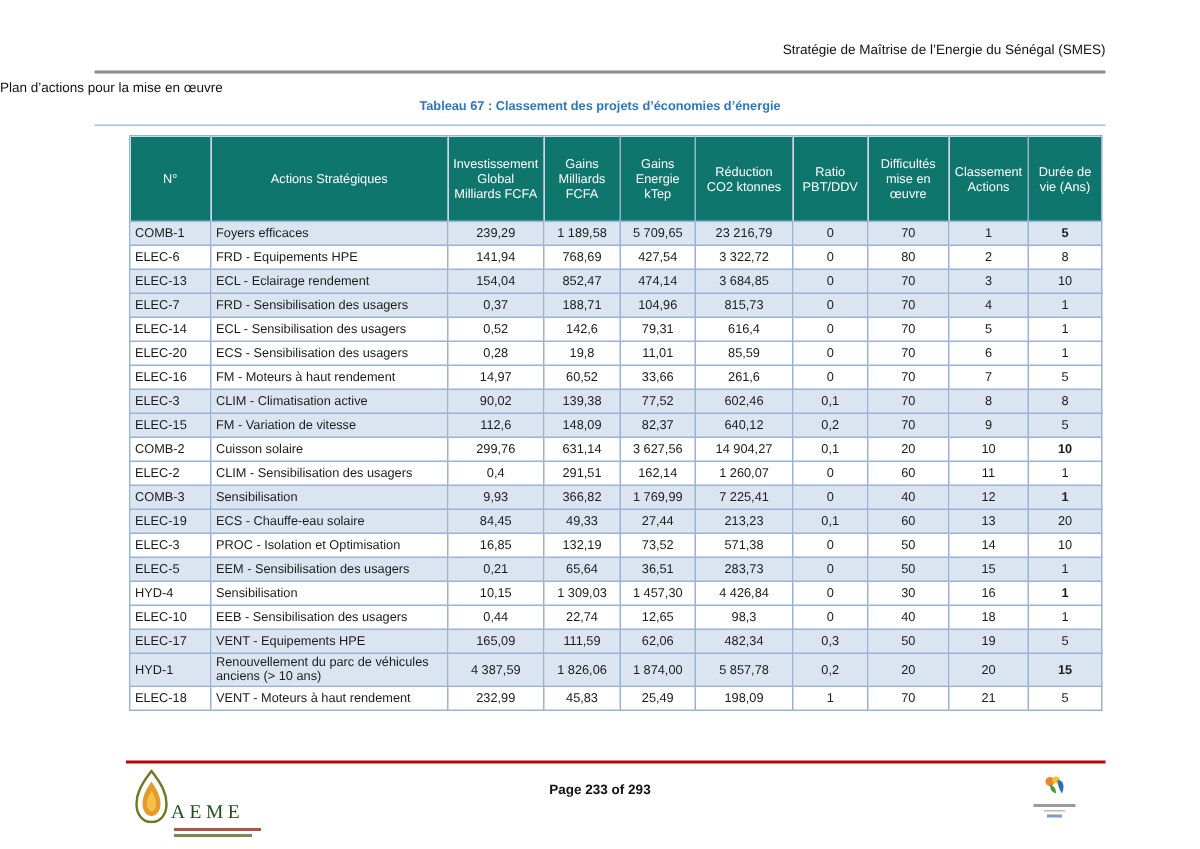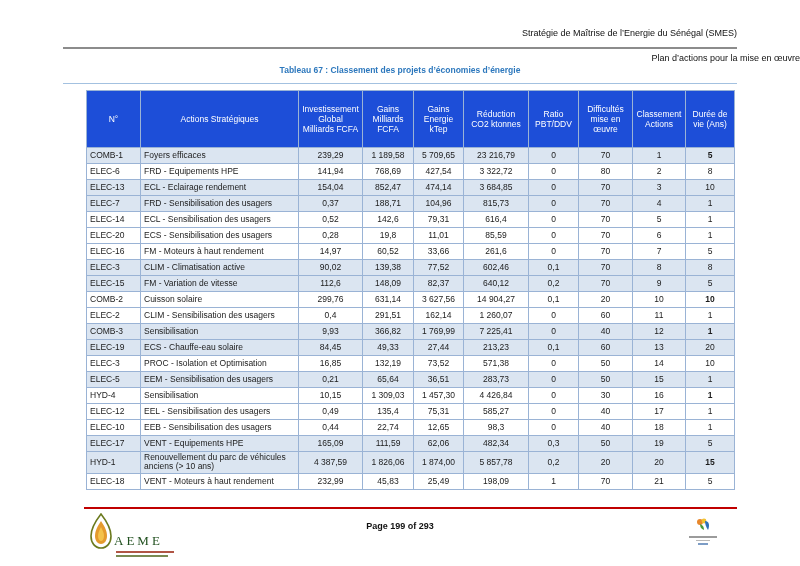--- a/index.html
+++ b/index.html
@@ -15,21 +15,21 @@
   .hdr-right {
     position: absolute; top: 28px; right: 63px;
     font-size: 9px; color: #111; white-space: nowrap;
   }
   .rule-gray {
     position: absolute; top: 47px; left: 63px; width: 674px; height: 2px;
     background: #8c8c8c;
   }
   .title-center {
     position: absolute; top: 53px; left: 0; width: 100%;
-    text-align: right; font-size: 9px; color: #111;
+    text-align: left; font-size: 9px; color: #111;
   }
   .caption-center {
     position: absolute; top: 65px; left: 0; width: 100%;
     text-align: center; font-size: 8.5px; font-weight: bold; color: #2d78bd;
   }
   .rule-blue {
     position: absolute; top: 83px; left: 63px; width: 674px; height: 1px;
     background: #a3c1e0;
   }
   
@@ -40,21 +40,21 @@
   }
   table.projects th, table.projects td {
     border: 1px solid #9ab3d5;
     padding: 1px 3px;
     overflow: hidden;
     word-wrap: break-word;
   }
   table.projects { border: 1.5px solid #5e87ba; }
   thead tr { height: 57px; }
   thead th {
-    background: #1d4ed8; color: #ffffff; font-weight: normal;
+    background: #0f766e; color: #ffffff; font-weight: normal;
     text-align: center; vertical-align: middle; line-height: 1.18;
     border: 1px solid #6d94c9;
   }
   tbody tr { height: 16px; }
   tbody td { vertical-align: middle; line-height: 1.1; background: #ffffff; }
   tbody tr.shaded td { background: #dbe5f1; }
   td.c-no { font-weight: normal; }
   td.num, td.ctr { text-align: center; }
   td.bold { font-weight: bold; }
   
@@ -306,32 +306,20 @@
       <td class="num">10,15</td>
       <td class="num">1 309,03</td>
       <td class="num">1 457,30</td>
       <td class="num">4 426,84</td>
       <td class="ctr">0</td>
       <td class="ctr">30</td>
       <td class="ctr">16</td>
       <td class="ctr bold">1</td>
     </tr>
           <tr>
-      <td class="c-no">ELEC-12</td>
-      <td class="c-action">EEL - Sensibilisation des usagers</td>
-      <td class="num">0,49</td>
-      <td class="num">135,4</td>
-      <td class="num">75,31</td>
-      <td class="num">585,27</td>
-      <td class="ctr">0</td>
-      <td class="ctr">40</td>
-      <td class="ctr">17</td>
-      <td class="ctr">1</td>
-    </tr>
-          <tr>
       <td class="c-no">ELEC-10</td>
       <td class="c-action">EEB - Sensibilisation des usagers</td>
       <td class="num">0,44</td>
       <td class="num">22,74</td>
       <td class="num">12,65</td>
       <td class="num">98,3</td>
       <td class="ctr">0</td>
       <td class="ctr">40</td>
       <td class="ctr">18</td>
       <td class="ctr">1</td>
@@ -388,21 +376,21 @@
         </svg>
       </span>
       <span class="aeme-text">AEME</span>
     </div>
     <div class="tagline">
       <div class="bar1"></div>
       <div class="bar2"></div>
     </div>
   </div>
 
-  <div class="page-num">Page 199 of 293</div>
+  <div class="page-num">Page 233 of 293</div>
 
   <div class="logo-right">
     <span>
       <svg width="16" height="13" viewBox="0 0 16 13">
         <circle cx="5" cy="4" r="3" fill="#e8872b"></circle>
         <circle cx="9" cy="3" r="2.4" fill="#f2c231"></circle>
         <path d="M10 3 C14 3 15 7 13 12 C11 9 10 6 10 3 Z" fill="#2d6fb8"></path>
         <path d="M5 6 C8 7 9 9 9 12 C6 11 5 9 5 6 Z" fill="#4c9a3a"></path>
       </svg>
     </span>

